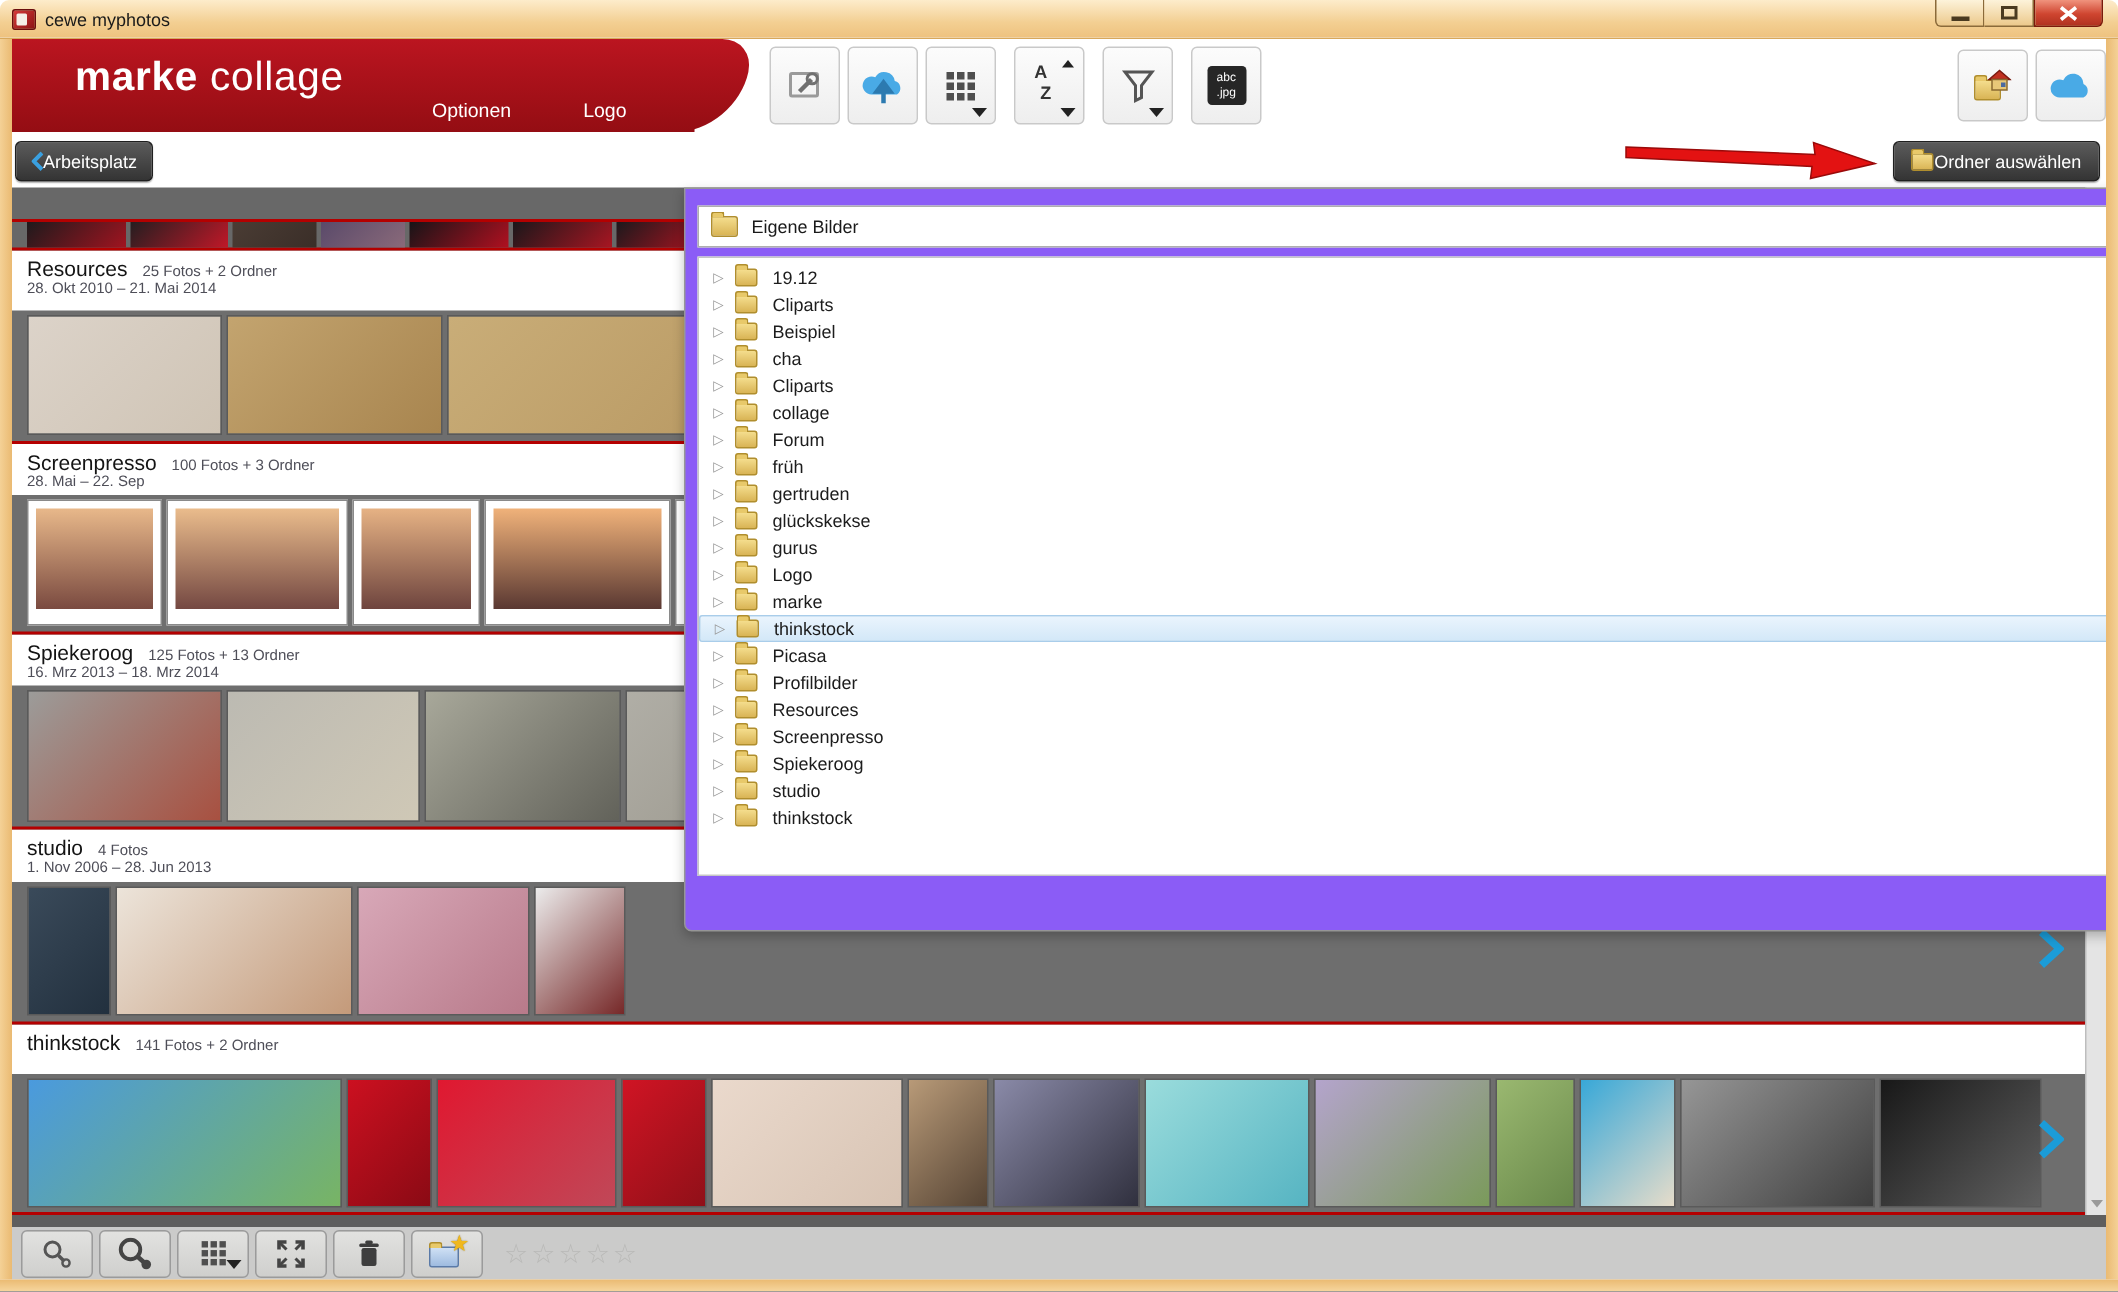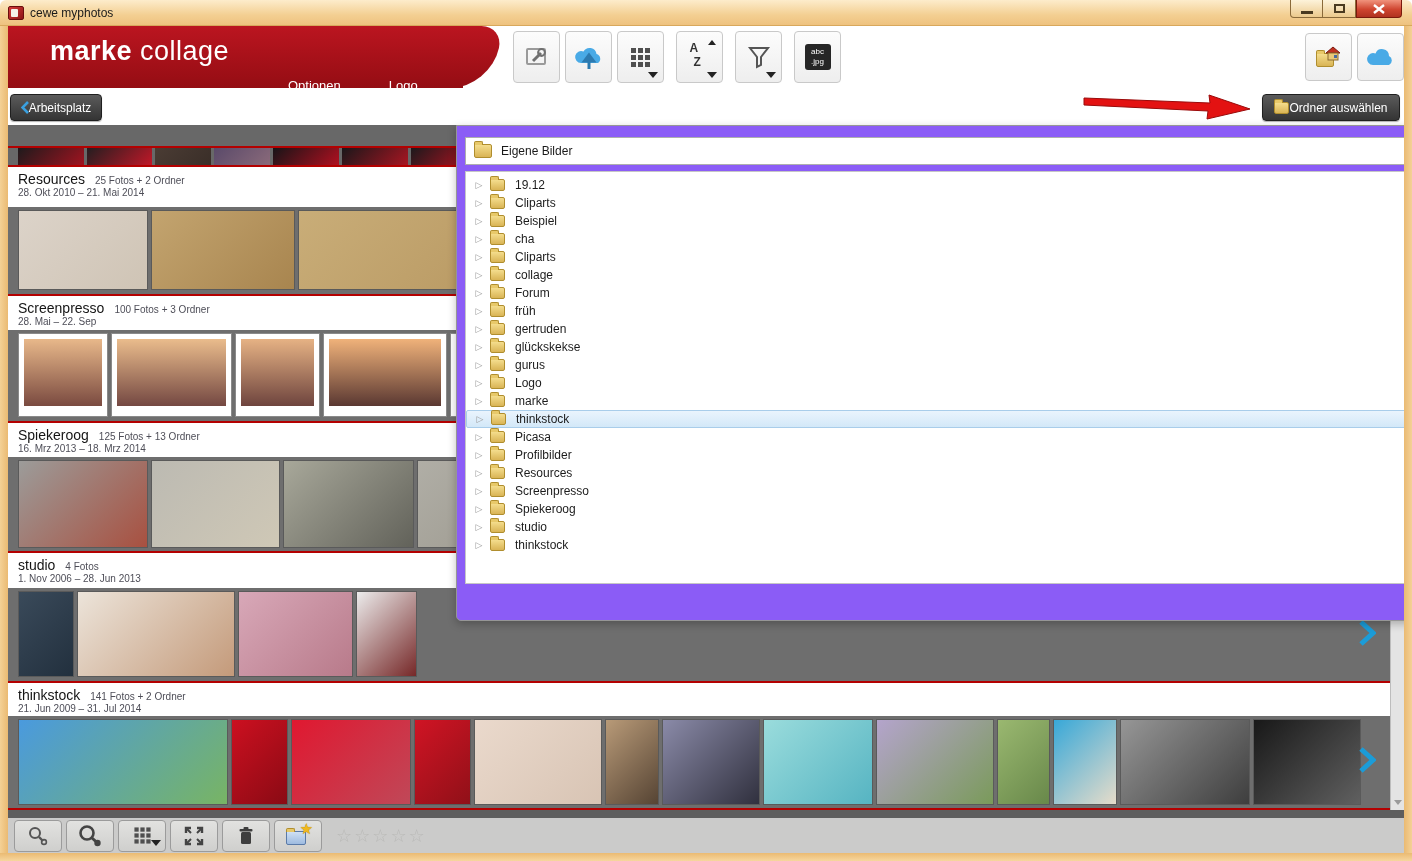--- a/index.html
+++ b/index.html
@@ -33,21 +33,21 @@
   
   .top-area{position:absolute;left:8px;top:26px;width:1396px;height:99px;background:#fff;}
   .red-band{position:absolute;left:0;top:0;width:455px;height:62px;
     background:linear-gradient(#bb1520,#940d13);}
   .red-band:after{content:"";position:absolute;right:-34px;top:0;width:60px;height:62px;
     background:linear-gradient(#bb1520,#940d13);transform:skewX(-12deg);
     border-radius:0 22px 40px 0;}
   .logo{position:absolute;left:42px;top:10px;font-size:27px;color:#fff;letter-spacing:.5px;}
   .logo b{font-weight:bold;margin-right:8px;}
   .menu{position:absolute;top:40px;left:280px;display:flex;gap:48px;z-index:5;}
-  .menu-item{color:#fff;font-size:13px;cursor:pointer;margin-top:12px;}
+  .menu-item{color:#fff;font-size:13px;cursor:pointer;}
 
   
   .tb-btn{position:absolute;top:5px;width:47px;height:52px;border:1px solid #c9c9c9;border-radius:4px;
     background:linear-gradient(#fcfcfc,#eeeeee);display:flex;align-items:center;justify-content:center;}
   .tb-caret{position:absolute;right:5px;bottom:4px;width:0;height:0;
     border-left:5px solid transparent;border-right:5px solid transparent;border-top:6px solid #222;}
   .grid-ic{width:19px;height:19px;display:grid;grid-template-columns:repeat(3,5px);
     grid-template-rows:repeat(3,5px);gap:2px;}
   .grid-ic i{background:#4f4f4f;}
   .az-ic{position:relative;width:20px;height:30px;color:#333;font-weight:bold;font-size:12px;line-height:1;}
@@ -327,21 +327,20 @@
           <div class="thumb" style="width: 61px; height: 86px; background: linear-gradient(135deg, rgb(236, 236, 236), rgb(118, 40, 40));"></div>
           <div class="row-chevron"><svg width="18" height="26" viewBox="0 0 18 26">
       <path d="M3 2 L15 13 L3 24" stroke="#1b9cd8" stroke-width="5" fill="none"></path>
             </svg></div>
         </div>
         <div class="section-header" style="height: 33px;">
           <div class="sh-line">
             <span class="sh-title">thinkstock</span>
             <span class="sh-count">141 Fotos + 2 Ordner</span>
           </div>
-          <div class="sh-dates">21. Jun 2009 – 31. Jul 2014</div>
         </div>
         <div class="thumb-row" style="height: 94px;">
           <div class="thumb" style="width: 210px; height: 86px; background: linear-gradient(135deg, rgb(74, 154, 222), rgb(120, 180, 100));"></div>
           <div class="thumb" style="width: 57px; height: 86px; background: linear-gradient(135deg, rgb(204, 16, 32), rgb(138, 10, 20));"></div>
           <div class="thumb" style="width: 120px; height: 86px; background: linear-gradient(135deg, rgb(224, 24, 48), rgb(192, 72, 88));"></div>
           <div class="thumb" style="width: 57px; height: 86px; background: linear-gradient(135deg, rgb(208, 20, 36), rgb(144, 16, 24));"></div>
           <div class="thumb" style="width: 128px; height: 86px; background: linear-gradient(135deg, rgb(234, 217, 204), rgb(216, 196, 180));"></div>
           <div class="thumb" style="width: 54px; height: 86px; background: linear-gradient(135deg, rgb(184, 154, 120), rgb(86, 68, 52));"></div>
           <div class="thumb" style="width: 98px; height: 86px; background: linear-gradient(135deg, rgb(138, 138, 168), rgb(48, 48, 62));"></div>
           <div class="thumb" style="width: 110px; height: 86px; background: linear-gradient(135deg, rgb(154, 220, 220), rgb(86, 180, 194));"></div>

